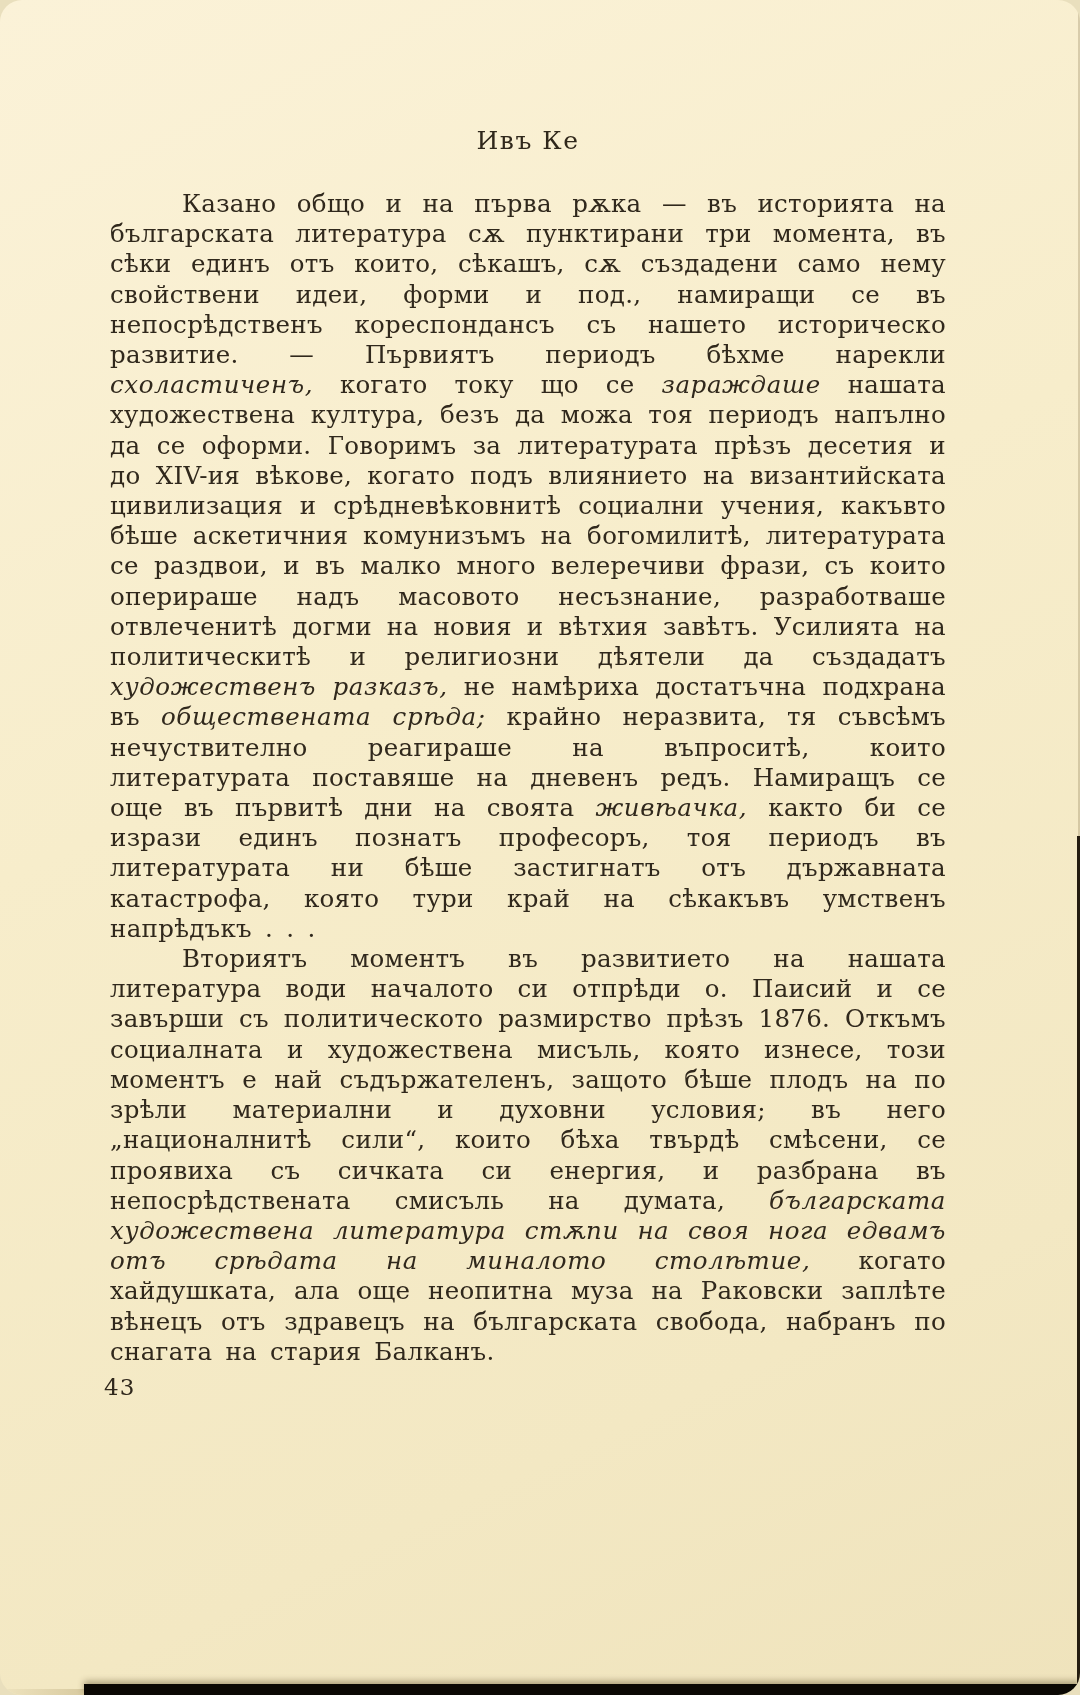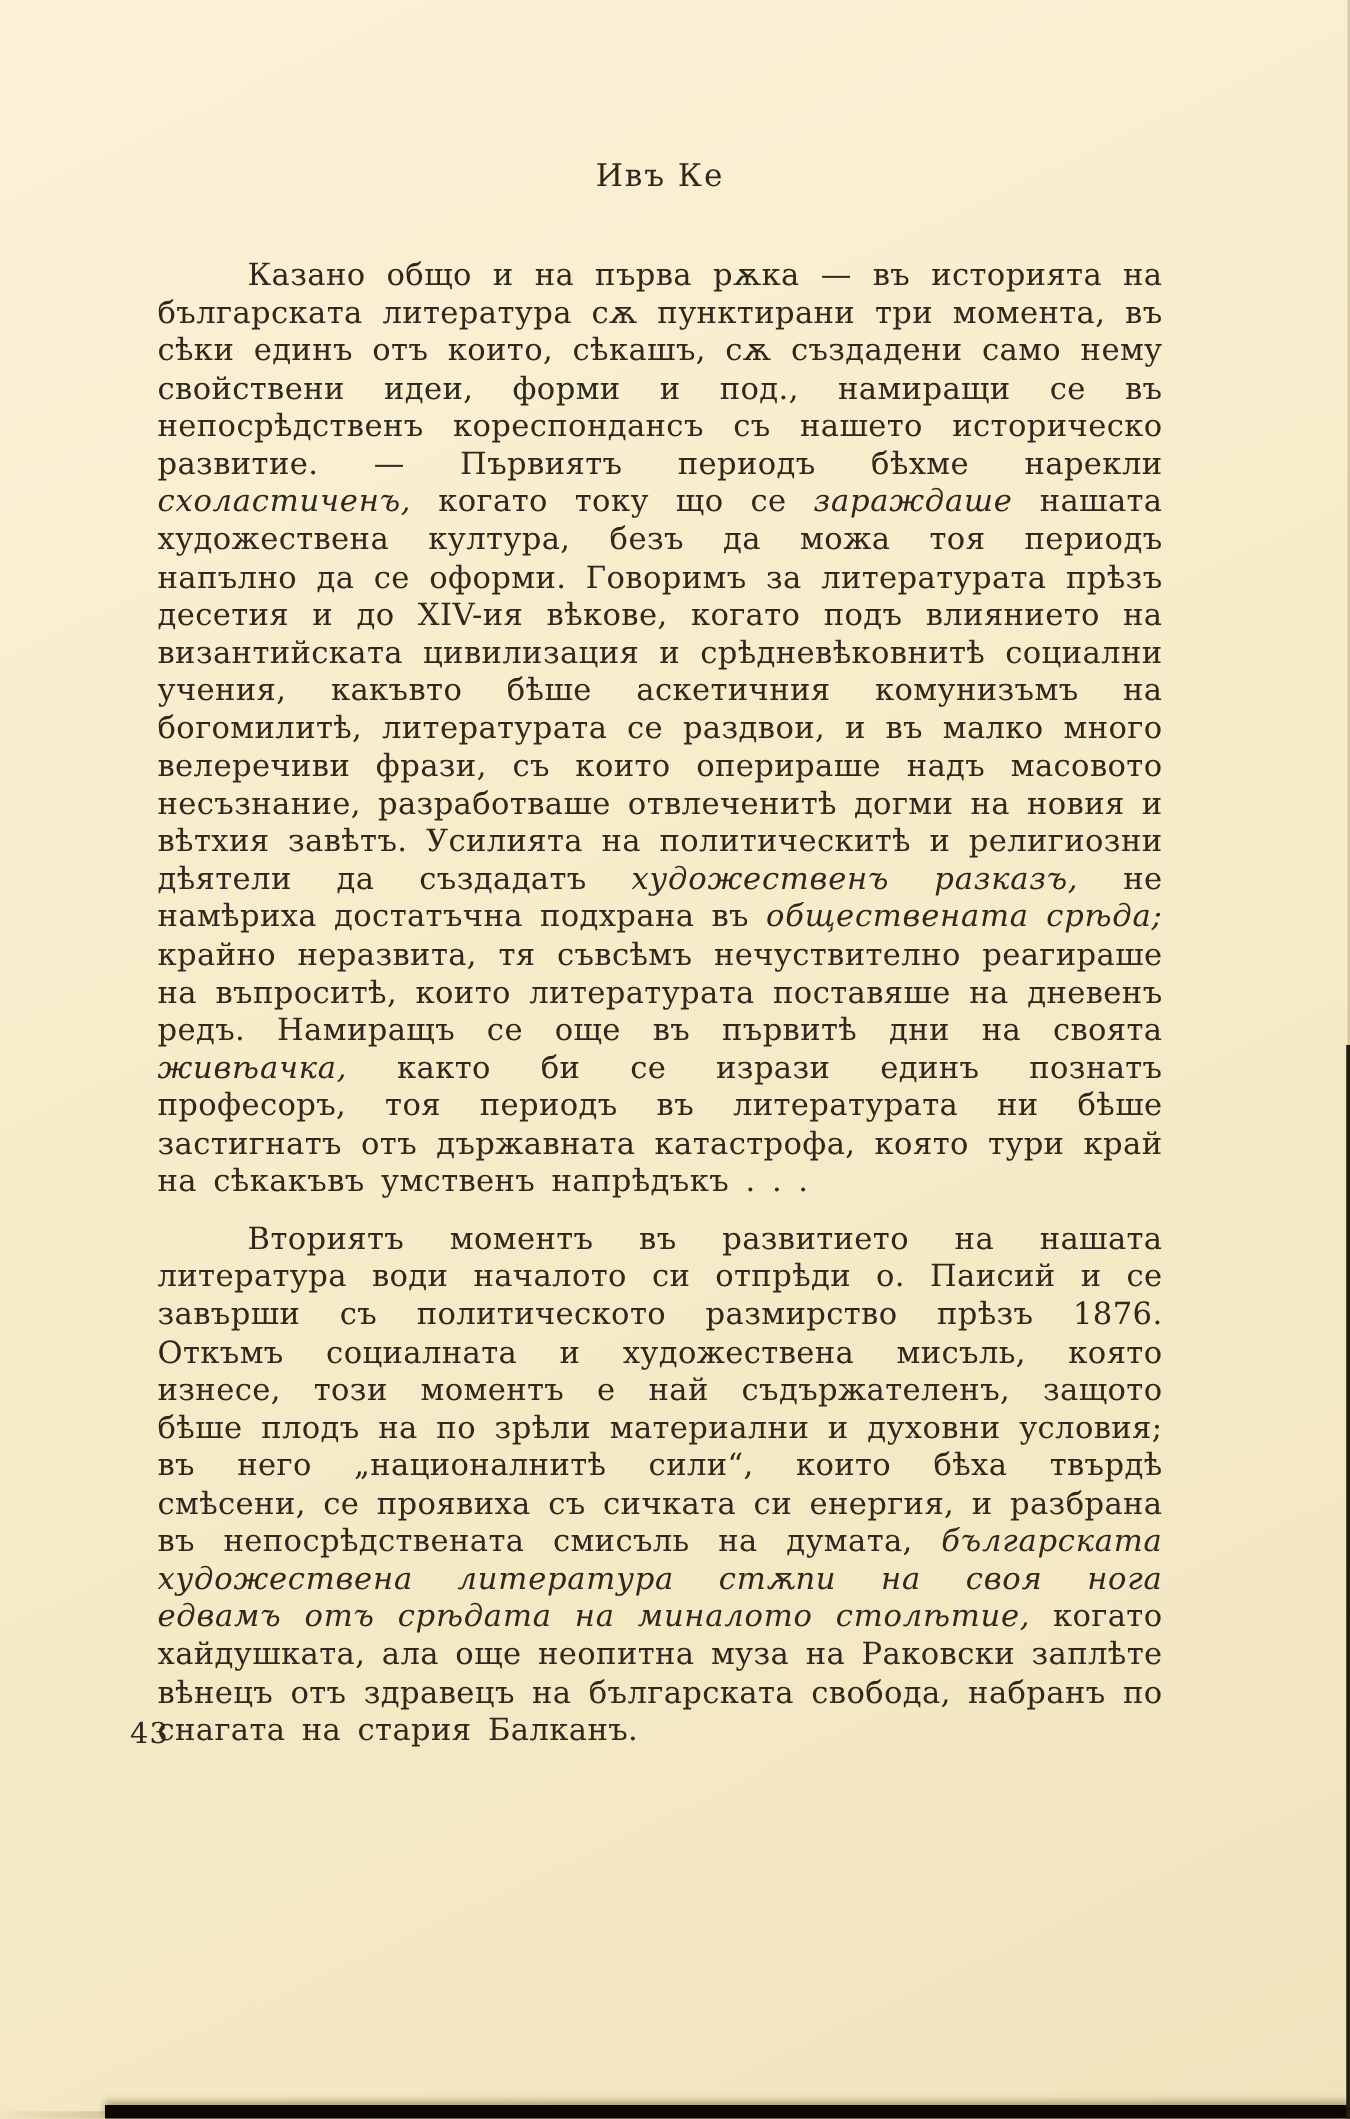--- a/index.html
+++ b/index.html
@@ -10,31 +10,32 @@
   html,body{margin:0;padding:0;}
   body{
     width:1080px;height:1695px;
     background:#e9dfbd;
     font-family:"DejaVu Serif","Liberation Serif",serif;
   }
   .page{
     position:relative;width:1080px;height:1695px;overflow:hidden;
     color:var(--ink);
     background:linear-gradient(155deg,#fbf2d8 0%,var(--paper) 40%,#f3e8c3 78%,#efe3bc 100%);
+    border-radius:22px;
   }
   .running-header{
     position:absolute;top:126px;left:110px;width:836px;
     text-align:center;font-size:25px;letter-spacing:1.5px;
   }
   .page-text{
     position:absolute;top:189px;left:110px;width:836px;
     font-size:24.5px;line-height:30.2px;
     text-align:justify;word-spacing:5px;letter-spacing:0.3px;
   }
-  .page-text p{margin:16px;text-indent:72px;}
+  .page-text p{margin:0;text-indent:72px;}
   .page-text em{font-style:italic;letter-spacing:0.6px;}
   .page-number{
     position:absolute;top:1374px;left:104px;
     font-size:23px;letter-spacing:1px;
   }
   .edge-bottom{
     position:absolute;left:84px;right:0;bottom:0;height:11px;
     background:var(--scan_edge);
     box-shadow:0 -3px 6px rgba(90,75,40,.45);
   }

